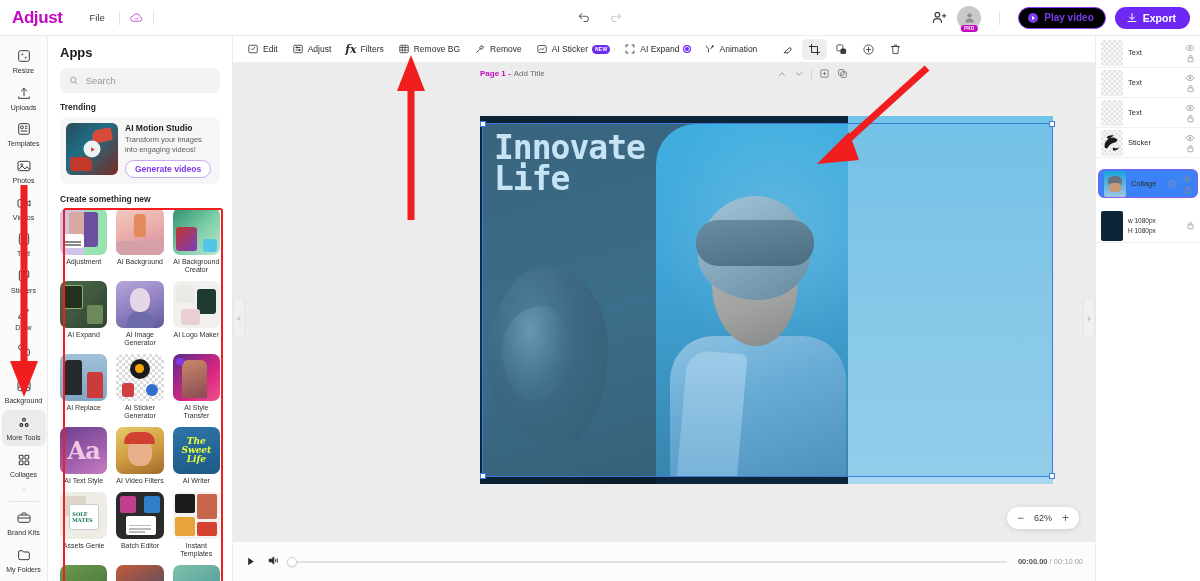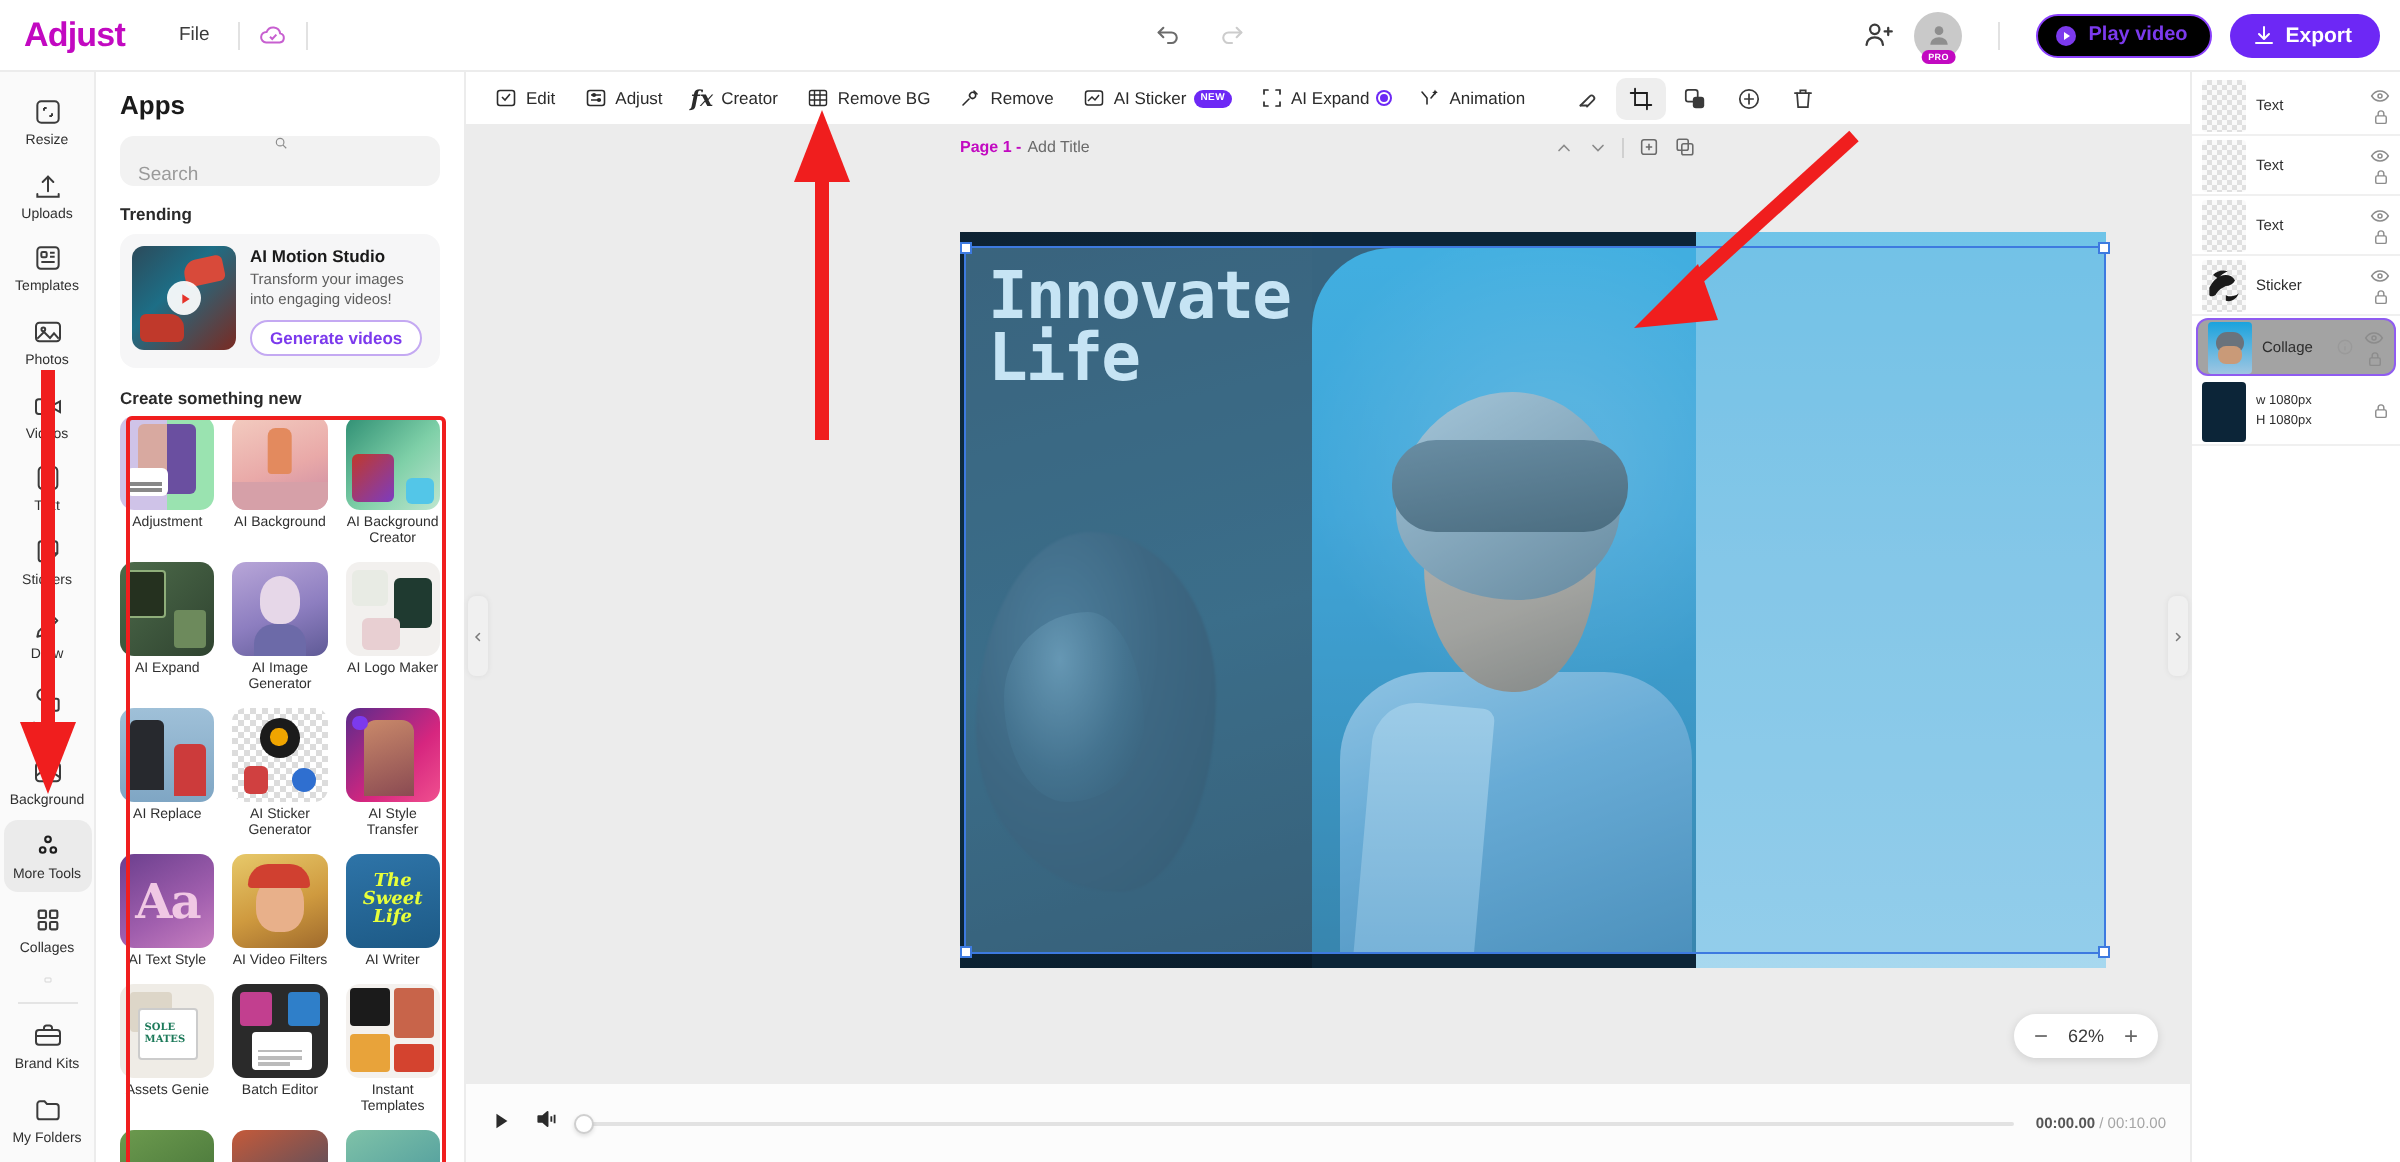--- a/index.html
+++ b/index.html
@@ -76,21 +76,21 @@
   .rail-sep { width: 30px; height: 1px; background: #e4e4e4; margin: 4px 0 3px; }
 
   
   .apps-panel {
     position: absolute; top: 36px; left: 48px; width: 185px; height: 545px;
     background: #fff; border-right: 1px solid #ececec; overflow: hidden;
   }
   .apps-title { font-size: 13px; font-weight: bold; color: #1a1a1a; margin: 9px 0 8px 12px; }
   .search-box {
     margin: 0 12px; height: 25px; background: #f2f2f2; border-radius: 7px;
-    display: flex; align-items: center; padding: 0 9px; gap: 7px; cursor: text; flex-direction: column;
+    display: flex; align-items: center; padding: 0 9px; gap: 7px; cursor: text;
   }
   .search-box input {
     border: none; outline: none; background: transparent;
     font-size: 9.5px; color: #3d3d3d; width: 100%;
     font-family: "Liberation Sans", sans-serif;
   }
   .search-box input::placeholder { color: #9a9a9a; }
   .sec-label { font-size: 8.5px; font-weight: bold; color: #2a2a2a; margin: 9px 0 5px 12px; }
   .trending-card {
     margin: 0 12px; background: #f6f6f7; border-radius: 8px; padding: 6px;
@@ -281,22 +281,22 @@
   .layers {
     position: absolute; top: 36px; right: 0; width: 105px; height: 545px;
     background: #fff; border-left: 1px solid #ececec; overflow: hidden;
     padding-top: 2px;
   }
   .layer-row {
     display: flex; align-items: center; height: 30px; padding: 0 5px;
     border-bottom: 1px solid #f0f0f0; cursor: pointer; gap: 5px;
   }
   .layer-row.selected {
-    border: 1.5px solid #8f5cf0; border-radius: 6px; margin: 1px 2px;
-    height: 29px; background: #a3a3a3;
+    border: 1.5px solid #8f5cf0; border-radius: 6px; margin: 11px 2px;
+    height: 29px; background: #3b82f6;
   }
   .layer-thumb {
     width: 22px; height: 26px; flex-shrink: 0; border-radius: 2px;
     background-image:
       linear-gradient(45deg,#e0e0e0 25%, transparent 25%),
       linear-gradient(-45deg,#e0e0e0 25%, transparent 25%),
       linear-gradient(45deg,transparent 75%, #e0e0e0 75%),
       linear-gradient(-45deg,transparent 75%, #e0e0e0 75%);
     background-size: 5px 5px;
     background-position: 0 0, 0 2.5px, 2.5px -2.5px, -2.5px 0;
@@ -716,21 +716,21 @@
       <svg width="12" height="12" viewBox="0 0 24 24" fill="none" stroke="#2b2b2b" stroke-width="1.6" data-name="adjust-icon">
         <rect x="3.5" y="4.5" width="17" height="15" rx="2.5"></rect>
           <path d="M7 9h10M7 14h10"></path>
           <circle cx="10" cy="9" r="1.3" fill="#2b2b2b"></circle>
           <circle cx="15" cy="14" r="1.3" fill="#2b2b2b"></circle>
       </svg>
       <span data-name="toolbar-label">Adjust</span>
     </div>
     <div class="tb-item" data-name="toolbar-effects">
       <span data-name="effects-fx-icon" style="font-family:'DejaVu Serif',serif;font-style:italic;font-size:11px;font-weight:bold;color:#2b2b2b;">fx</span>
-      <span data-name="toolbar-label">Creator</span>
+      <span data-name="toolbar-label">Filters</span>
     </div>
     <div class="tb-item" data-name="toolbar-remove-bg">
       <svg width="12" height="12" viewBox="0 0 24 24" fill="none" stroke="#2b2b2b" stroke-width="1.4" data-name="remove-bg-icon">
         <rect x="3.5" y="4.5" width="17" height="15" rx="2"></rect>
           <path d="M3.5 9h17M3.5 14h17M8.5 4.5v15M14 4.5v15"></path>
       </svg>
       <span data-name="toolbar-label">Remove BG</span>
     </div>
     <div class="tb-item" data-name="toolbar-remove">
       <svg width="12" height="12" viewBox="0 0 24 24" fill="none" stroke="#2b2b2b" stroke-width="1.6" stroke-linecap="round" data-name="remove-brush-icon">

